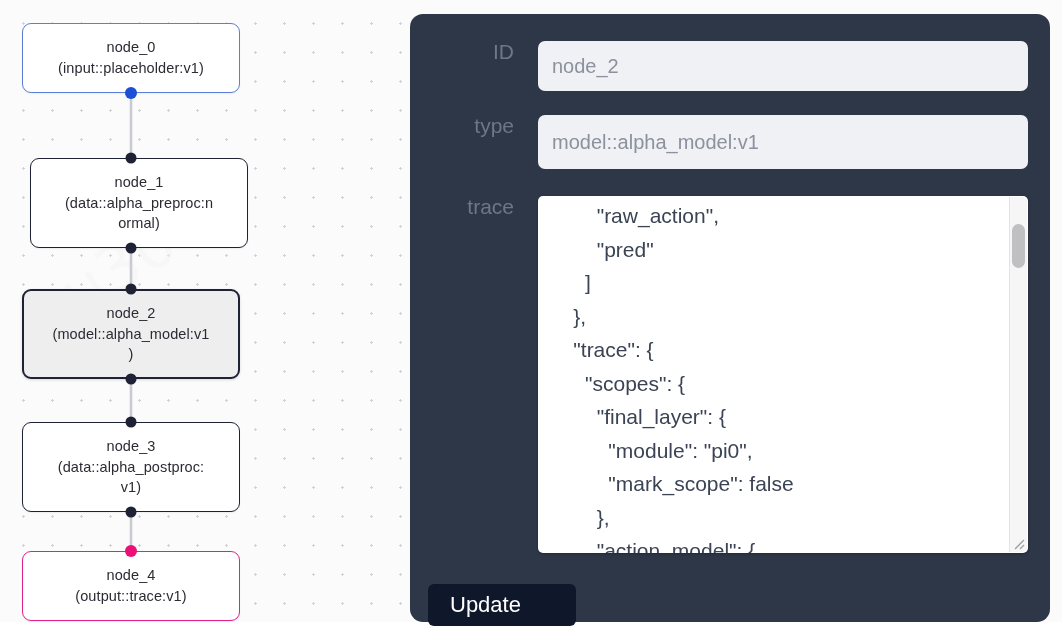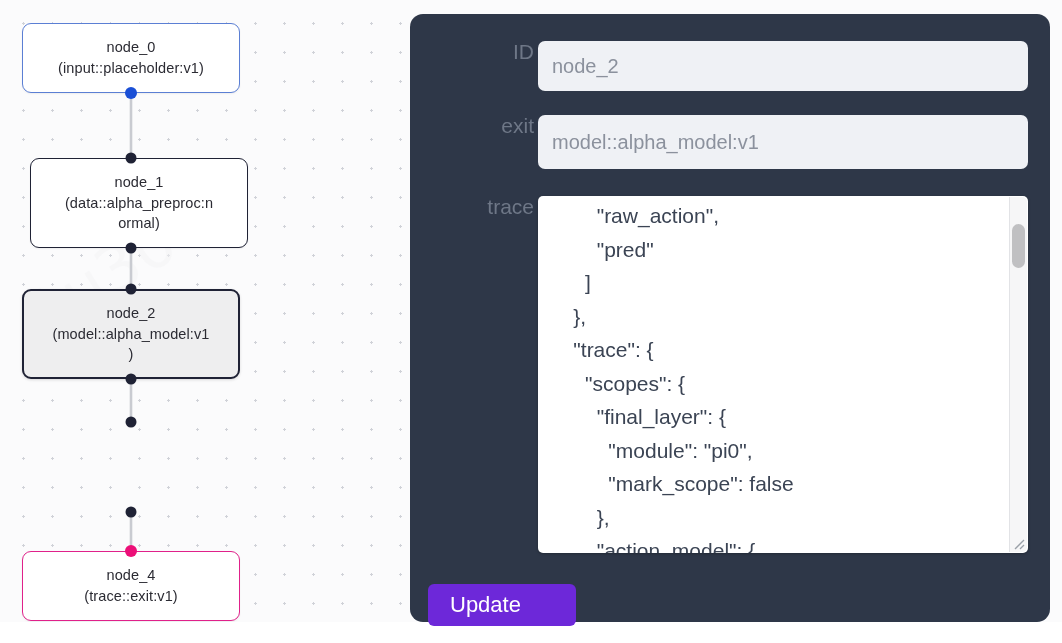--- a/index.html
+++ b/index.html
@@ -117,21 +117,21 @@
     overflow: hidden;
   }
   .field-row {
     position: absolute;
     display: flex;
     align-items: flex-start;
   }
   .field-label {
     width: 110px;
     text-align: right;
-    padding-right: 4px;
+    padding-right: 24px;
     color: #6e7787;
     font-size: 21px;
     line-height: 1;
     box-sizing: border-box;
     user-select: none;
   }
   .field-input {
     box-sizing: border-box;
     background: #eff1f5;
     border: none;
@@ -199,21 +199,21 @@
     width: 16px;
     height: 16px;
   }
 
   #update-button {
     position: absolute;
     left: 428px;
     top: 584px;
     width: 148px;
     height: 42px;
-    background: #6d28d9;
+    background: #0f172a;
     border: none;
     border-radius: 6px;
     color: #ffffff;
     font-size: 22px;
     font-family: "Liberation Sans", sans-serif;
     text-align: left;
     padding-left: 22px;
     cursor: pointer;
     z-index: 8;
   }
@@ -268,39 +268,44 @@
   <div class="handle" style="left:131px; top:248px;"></div>
 
   <div class="node variant-selected" style="left:22px; top:289px; width:218px; height:90px;">
     <span class="node-label">node_2
 (model::alpha_model:v1
 )</span>
   </div>
   <div class="handle" style="left:131px; top:289px;"></div>
   <div class="handle" style="left:131px; top:379px;"></div>
 
+  <div class="node" style="left:22px; top:422px; width:218px; height:90px;">
+    <span class="node-label">node_3
+(data::alpha_postproc:
+v1)</span>
+  </div>
   <div class="handle" style="left:131px; top:422px;"></div>
   <div class="handle" style="left:131px; top:512px;"></div>
 
   <div class="node variant-output" style="left:22px; top:551px; width:218px; height:70px;">
     <span class="node-label">node_4
-(trace::exit:v1)</span>
+(output::trace:v1)</span>
   </div>
   <div class="handle h-pink" style="left:131px; top:551px;"></div>
 
 
   <div id="config-panel">
 
     <div class="field-row" id="row-id">
       <div class="field-label">ID</div>
       <input class="field-input" id="input-id" type="text" value="node_2" style="">
     </div>
 
     <div class="field-row" id="row-type">
-      <div class="field-label">exit</div>
+      <div class="field-label">type</div>
       <input class="field-input" id="input-type" type="text" value="model::alpha_model:v1" style="">
     </div>
 
     <div class="field-row" id="row-config">
       <div class="field-label">trace</div>
       <div id="config-textarea-wrap">
         <div id="config-textarea"><span id="config-text">        "raw_action",
         "pred"
       ]
     },

